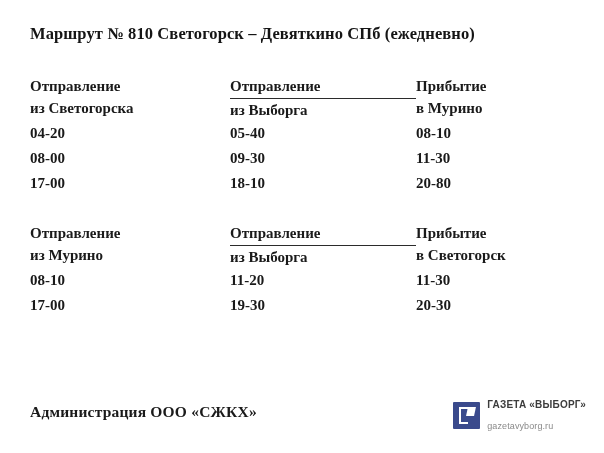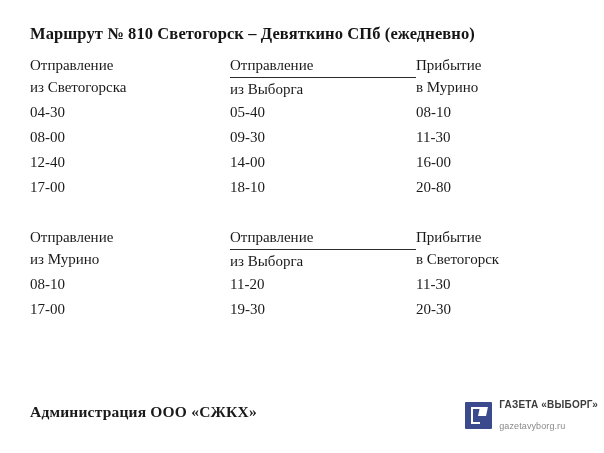--- a/index.html
+++ b/index.html
@@ -24,22 +24,23 @@
   }
   .title {
     font-size: 16.5px;
     font-weight: bold;
     letter-spacing: 0.1px;
     margin: 4px 0 0 6px;
     white-space: nowrap;
     color: #151515;
   }
   .sched {
-    margin-top: 10px;
+    margin-top: 31px;
     margin-left: 6px;
+    font-weight: bold;
   }
   .sched-table {
     border-collapse: collapse;
     width: 100%;
     table-layout: fixed;
   }
   .sched-table td {
     font-size: 15px;
     padding: 0;
     height: 24px;
@@ -67,21 +68,21 @@
     position: absolute;
     left: 30px;
     bottom: 32px;
     font-size: 15.5px;
     font-weight: bold;
     color: #1a1a1a;
     letter-spacing: 0.2px;
   }
   .logo {
     position: absolute;
-    right: 6px;
+    right: 18px;
     bottom: 22px;
     display: flex;
     align-items: center;
     gap: 7px;
   }
   .logo-mark {
     width: 27px;
     height: 27px;
     background: #3a4a8c;
     position: relative;
@@ -147,33 +148,28 @@
         <td class="col2">
           <span class="hdr-line1 spell-straight">Отправление</span>
           <span class="hdr-line2">из Выборга</span>
         </td>
         <td class="col3">
           <span class="hdr-line1">Прибытие</span>
           <span class="hdr-line2">в Мурино</span>
         </td>
       </tr>
       <tr class="row-time">
-        <td>04-30</td>
+        <td>04-20</td>
         <td>05-40</td>
         <td>08-10</td>
       </tr>
       <tr class="row-time">
         <td>08-00</td>
         <td>09-30</td>
         <td>11-30</td>
-      </tr>
-      <tr class="row-time">
-        <td>12-40</td>
-        <td>14-00</td>
-        <td>16-00</td>
       </tr>
       <tr class="row-time">
         <td>17-00</td>
         <td>18-10</td>
         <td>20-80</td>
       </tr>
     </tbody>
       </table>
 
     <div class="block-gap"></div>

